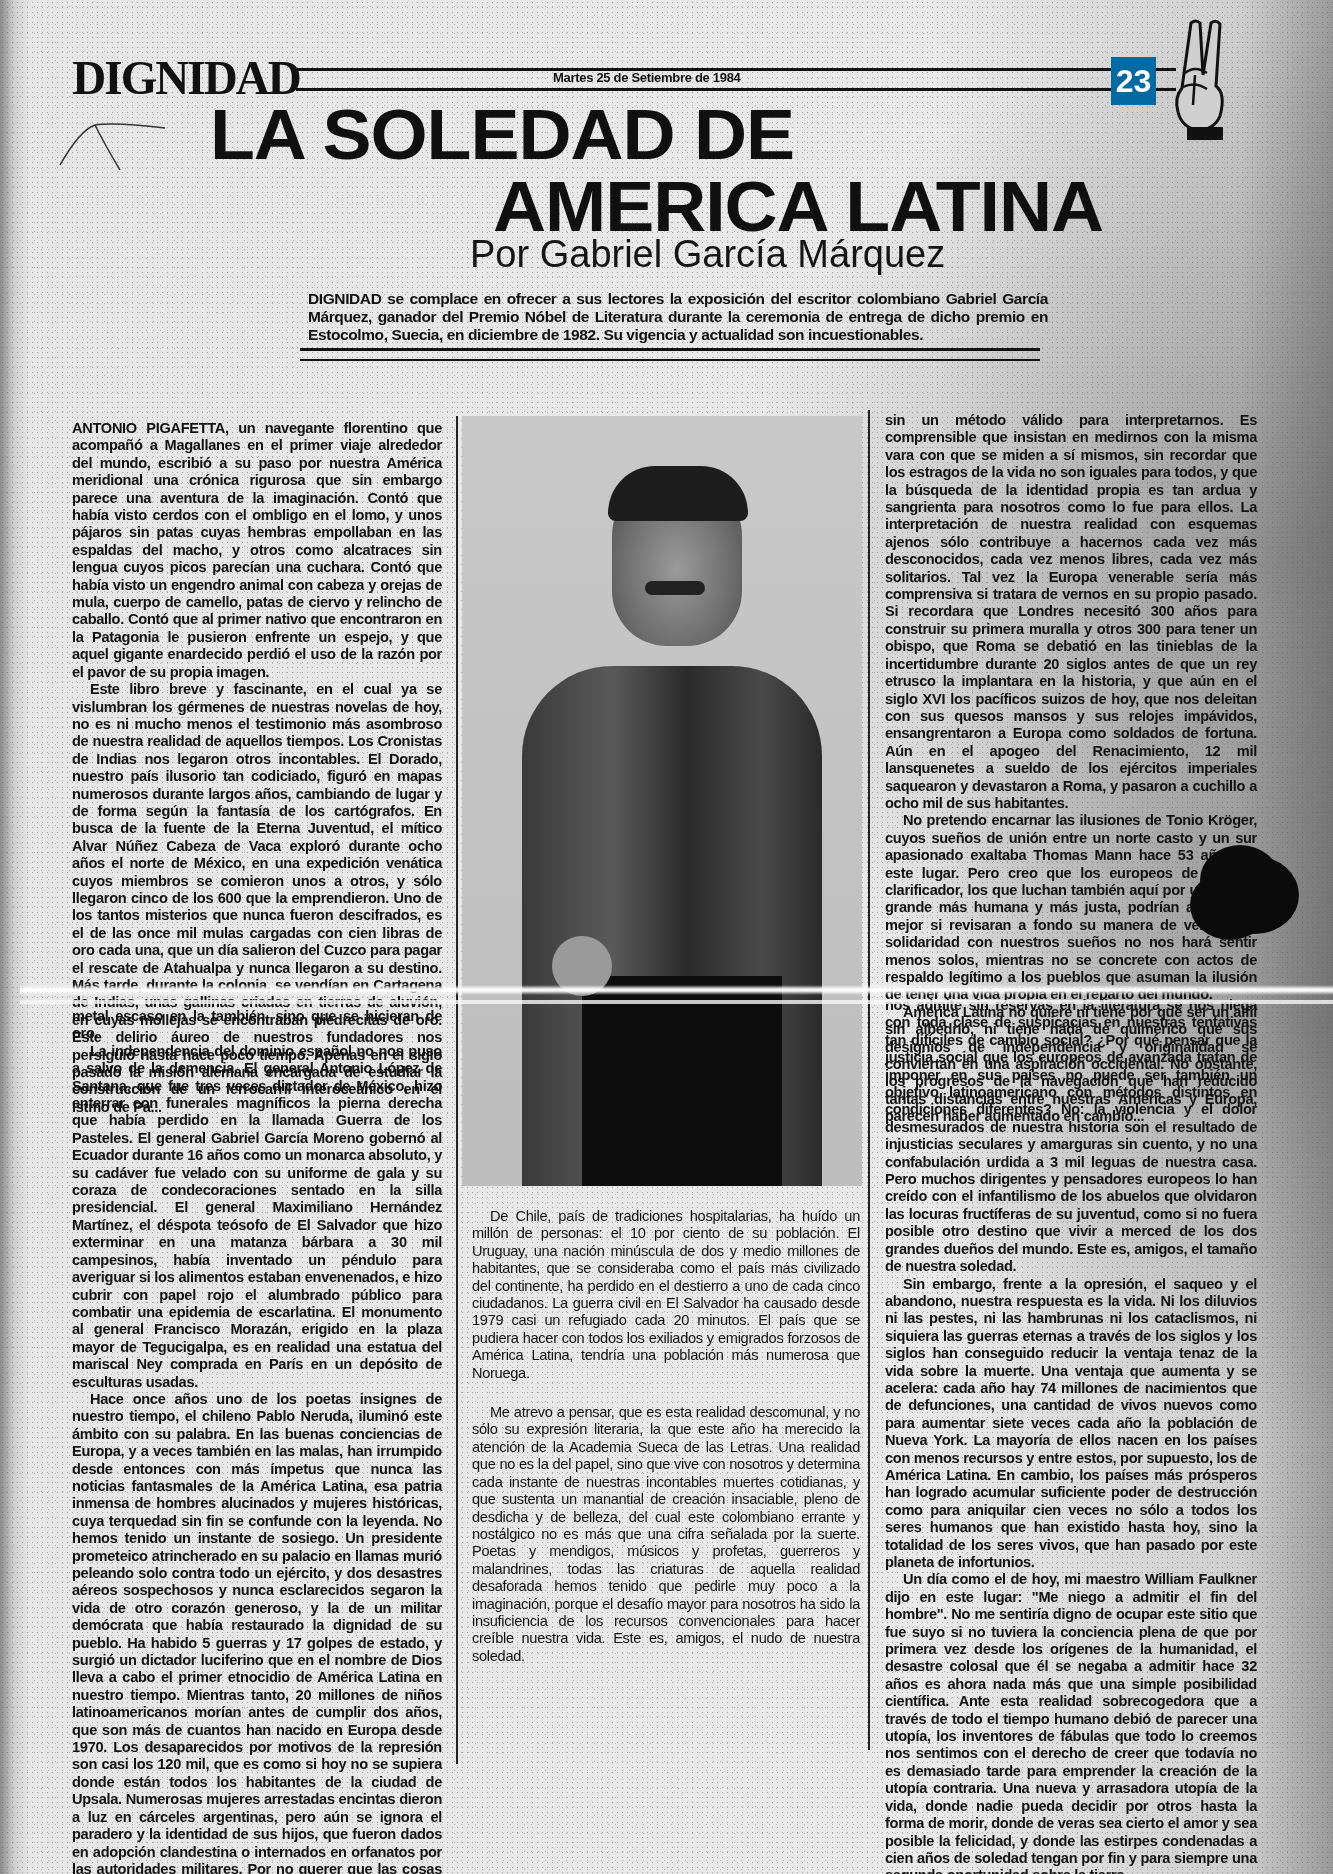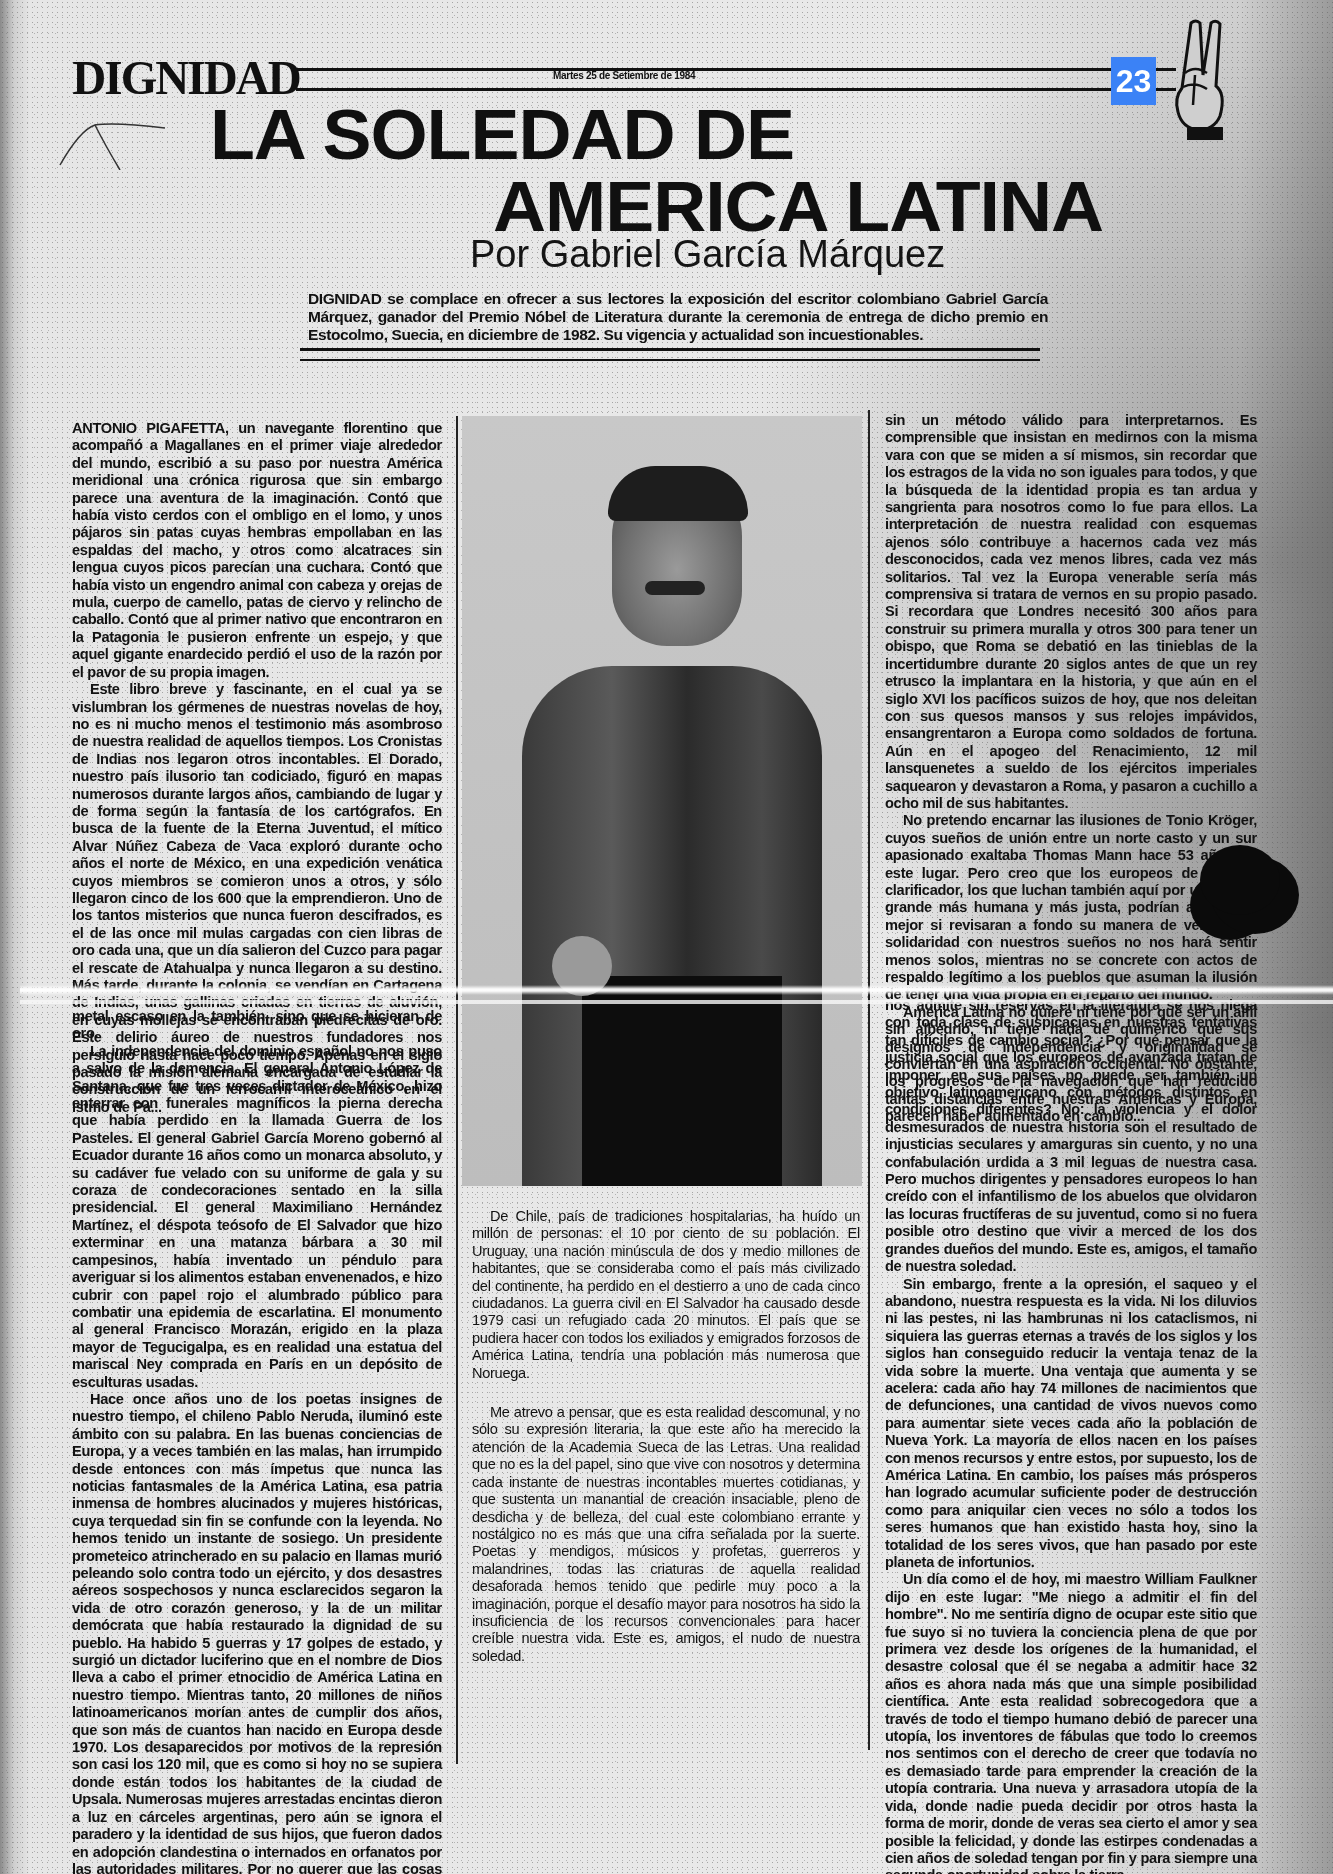--- a/index.html
+++ b/index.html
@@ -16,22 +16,22 @@
       radial-gradient(#777 0.5px, transparent 0.7px);
     background-size:5px 5px,7px 9px;background-position:0 0,3px 2px;}
   .fold{position:absolute;left:20px;width:1313px;height:10px;top:985px;
     background:linear-gradient(180deg,rgba(255,255,255,0) 0,#fff 40%,#fff 60%,rgba(255,255,255,0) 100%);opacity:.95;}
   .fold2{position:absolute;left:20px;width:1313px;height:4px;top:1000px;background:#f8f8f8;opacity:.8;}
 
   
   .logo{position:absolute;left:70px;top:50px;font-family:"Liberation Serif",serif;font-weight:bold;
         font-size:48px;letter-spacing:-2px;color:#111;transform:scaleX(.98);}
   .rule{position:absolute;height:3px;background:#111;}
-  .dateline{position:absolute;left:553px;top:70px;font-size:10px;font-weight:bold;letter-spacing:-.3px;}
-  .pagebox{position:absolute;left:1111px;top:57px;width:45px;height:48px;background:#3b82f6;color:#fff;
+  .dateline{position:absolute;left:553px;top:70px;font-size:13px;font-weight:bold;letter-spacing:-.3px;}
+  .pagebox{position:absolute;left:1111px;top:57px;width:45px;height:48px;background:#0369a1;color:#fff;
            font-weight:bold;font-size:32px;line-height:48px;text-align:center;}
   .hand{position:absolute;left:1165px;top:15px;width:82px;height:125px;}
   .doodle{position:absolute;left:55px;top:120px;width:120px;height:50px;}
 
   .headline{position:absolute;font-weight:bold;font-size:70px;letter-spacing:-1px;line-height:1;color:#101010;
             transform:scaleX(1.05);transform-origin:left;}
   .h1{left:210px;top:100px;}
   .h2{left:493px;top:172px;}
   .byline{position:absolute;left:470px;top:233px;font-size:38px;color:#151515;}
 

